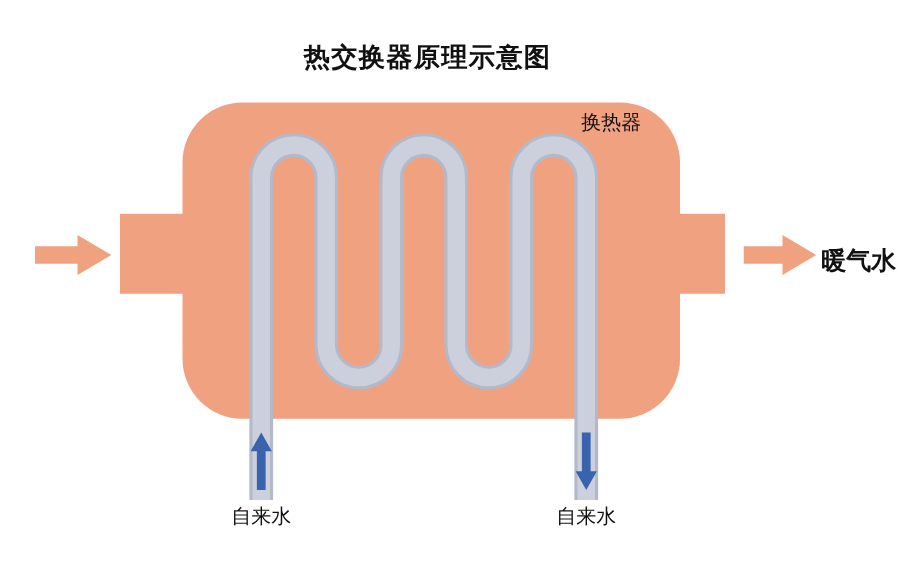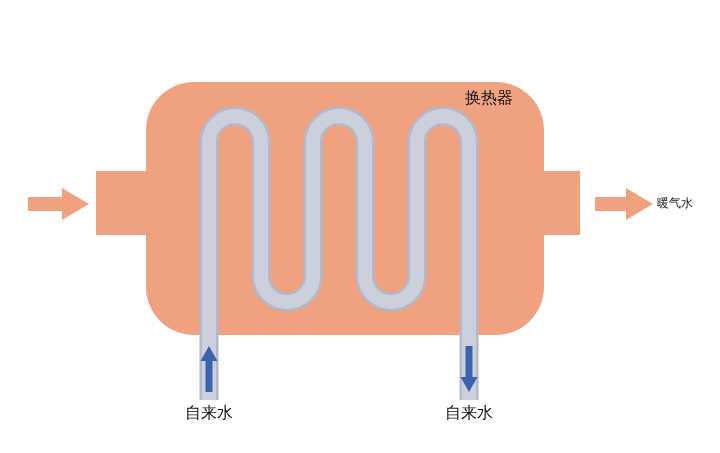--- a/index.html
+++ b/index.html
@@ -36,21 +36,22 @@
   }
   .vessel-label {
     top: 88px;
     left: 489px;
     transform: translateX(-50%);
     font-size: 16px;
   }
   .outlet-label {
     top: 195px;
     left: 657px;
-    font-size: 12px;
+    font-size: 20px;
+    font-weight: bold;
   }
   .tap-left-label {
     top: 403px;
     left: 209px;
     transform: translateX(-50%);
     font-size: 16px;
   }
   .tap-right-label {
     top: 403px;
     left: 469px;
@@ -77,20 +78,21 @@
 
     <polygon points="28,197 62,197 62,188 89,204 62,220 62,211 28,211" stroke-width="1" fill="#F0A180"></polygon>
 
     <polygon points="595,197 626,197 626,188 653,204 626,220 626,211 595,211" stroke-width="1" fill="#F0A180"></polygon>
 
     <polygon points="209,346 217.5,361 212.5,361 212.5,392 205.5,392 205.5,361 200.5,361" fill="#3A63AE"></polygon>
 
     <polygon points="469,392 460.5,377 465.5,377 465.5,346 472.5,346 472.5,377 477.5,377" fill="#3A63AE"></polygon>
   </svg>
 
+  <div class="label title">热交换器原理示意图</div>
 
   <div class="label vessel-label">换热器</div>
 
   <div class="label outlet-label">暖气水</div>
 
   <div class="label tap-left-label">自来水</div>
 
   <div class="label tap-right-label">自来水</div>
 
 </div>

